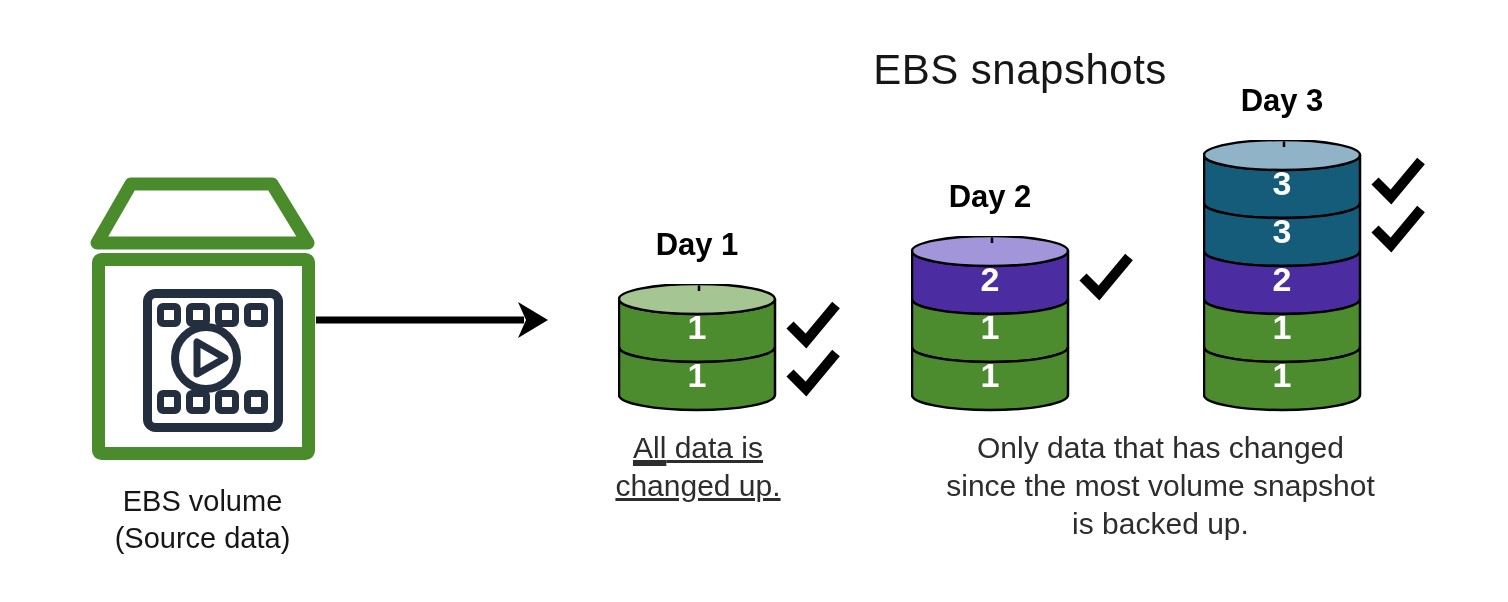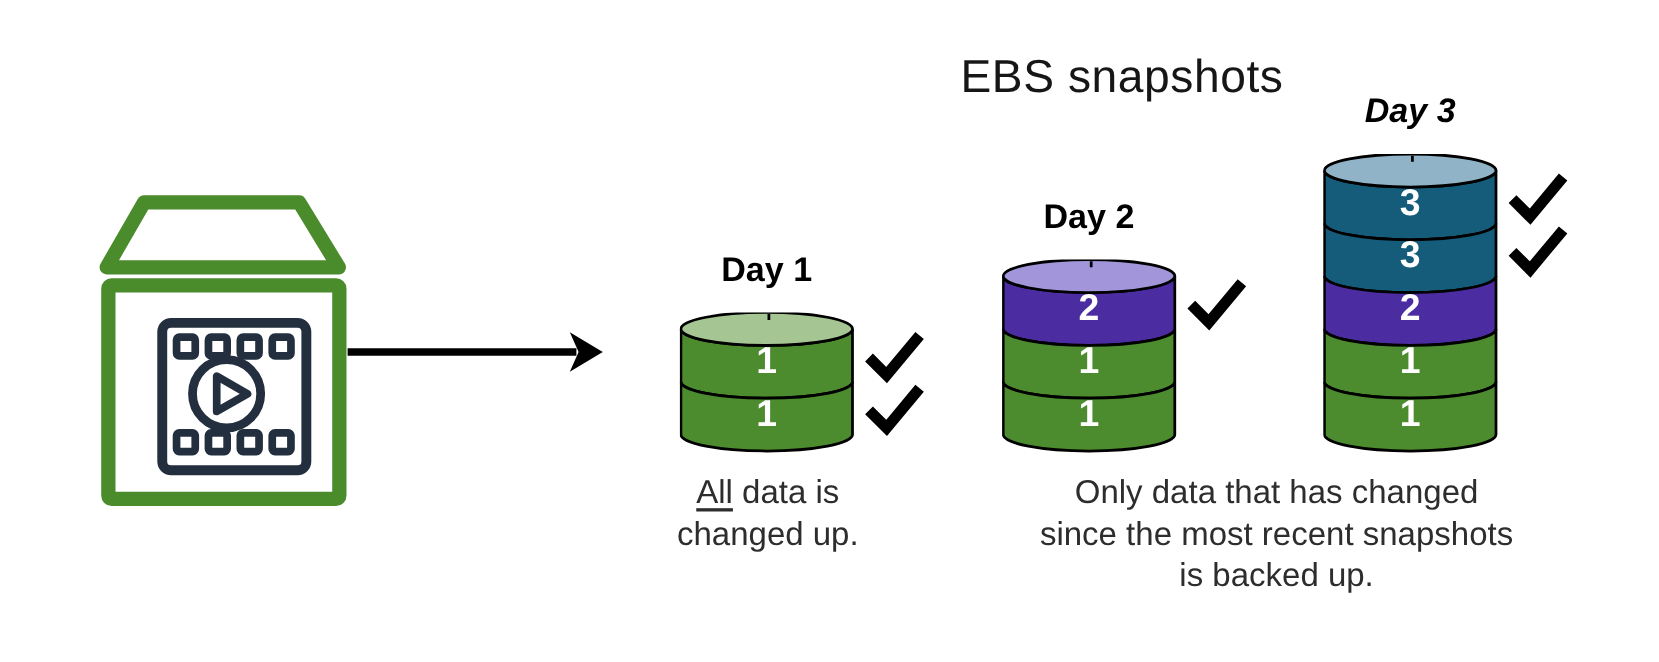--- a/index.html
+++ b/index.html
@@ -25,21 +25,21 @@
   .day-label {
     position:absolute; text-align:center; font-size:31px; font-weight:700;
     color:#000000; white-space:nowrap;
   }
   .stack-svg { position:absolute; }
   .seg-num {
     font-family:"Liberation Sans", sans-serif; font-size:34px; font-weight:700;
     fill:var(--segment-text); text-anchor:middle;
   }
   .caption { position:absolute; text-align:center; font-size:30px; line-height:38px; color:var(--caption-gray); }
-  .cap1 { left:588px; top:429px; width:220px; }
+  .cap1 { left:588px; top:429px; width:220px;text-decoration:underline; }
   .cap2 { left:898px; top:429px; width:525px; }
   .u { text-decoration:underline; text-underline-offset:5px; text-decoration-thickness:2.5px; }
   
   .arrow { position:absolute; left:314px; top:298px; }
   .arrow line { stroke:var(--arrow); stroke-width:7px; }
   .arrow polygon { fill:var(--arrow); }
 </style>
 </head>
 <body>
 
@@ -56,20 +56,24 @@
       <rect x="167.5" y="136.5" width="17" height="17" rx="2.5" stroke-width="7"></rect>
       <rect x="80.5" y="223.5" width="17" height="17" rx="2.5" stroke-width="7"></rect>
       <rect x="109.5" y="223.5" width="17" height="17" rx="2.5" stroke-width="7"></rect>
       <rect x="138.5" y="223.5" width="17" height="17" rx="2.5" stroke-width="7"></rect>
       <rect x="167.5" y="223.5" width="17" height="17" rx="2.5" stroke-width="7"></rect>
       <circle cx="126" cy="188" r="31" stroke-width="8"></circle>
       <path d="M 117 172 L 117 204 L 145 188 Z" stroke-width="7" stroke-linejoin="round"></path>
     </g>
   </svg>
 
+  <div class="volume-label">
+    <div>EBS volume</div>
+    <div>(Source data)</div>
+  </div>
 
   <svg class="arrow" width="236" height="44" aria-hidden="true">
     <line x1="2" y1="22" x2="210" y2="22"></line>
     <polygon points="204,4 234,22 204,40 212,22"></polygon>
   </svg>
 
   <div class="title">EBS snapshots</div>
 
   <div id="stacks">
       <div class="day-label" style="left: 598px; top: 227px; width: 198px;">Day 1</div>
@@ -88,21 +92,21 @@
         <path d="M 1 15 L 1 63 A 78 15 0 0 0 157 63 L 157 15 A 78 15 0 0 1 1 15 Z" fill="#4b2da1" stroke="#000000" stroke-width="2.5"></path>
         <path d="M 1 63 L 1 111 A 78 15 0 0 0 157 111 L 157 63 A 78 15 0 0 1 1 63 Z" fill="#4c8b2e" stroke="#000000" stroke-width="2.5"></path>
         <path d="M 1 111 L 1 159 A 78 15 0 0 0 157 159 L 157 111 A 78 15 0 0 1 1 111 Z" fill="#4c8b2e" stroke="#000000" stroke-width="2.5"></path>
         <ellipse cx="79" cy="15" rx="78" ry="15" fill="#a295d9" stroke="#000000" stroke-width="2.5"></ellipse>
         <line x1="81" y1="1.5" x2="81" y2="7" stroke="#000000" stroke-width="2.5"></line>
         <text x="79" y="55" class="seg-num">2</text>
         <path d="M 172 41 L 188 57 L 218 21" fill="none" stroke="#000000" stroke-width="10" stroke-linejoin="miter" stroke-linecap="butt"></path>
         <text x="79" y="103" class="seg-num">1</text>
         <text x="79" y="151" class="seg-num">1</text>
       </svg>
-      <div class="day-label" style="left: 1183px; top: 83px; width: 198px; font-style: italic;">Day 3</div>
+      <div class="day-label" style="left: 1183px; top: 83px; width: 198px;">Day 3</div>
       <svg width="236" height="276" class="stack-svg" style="left: 1203px; top: 140px;">
         <path d="M 1 15 L 1 63 A 78 15 0 0 0 157 63 L 157 15 A 78 15 0 0 1 1 15 Z" fill="#155b7a" stroke="#000000" stroke-width="2.5"></path>
         <path d="M 1 63 L 1 111 A 78 15 0 0 0 157 111 L 157 63 A 78 15 0 0 1 1 63 Z" fill="#155b7a" stroke="#000000" stroke-width="2.5"></path>
         <path d="M 1 111 L 1 159 A 78 15 0 0 0 157 159 L 157 111 A 78 15 0 0 1 1 111 Z" fill="#4b2da1" stroke="#000000" stroke-width="2.5"></path>
         <path d="M 1 159 L 1 207 A 78 15 0 0 0 157 207 L 157 159 A 78 15 0 0 1 1 159 Z" fill="#4c8b2e" stroke="#000000" stroke-width="2.5"></path>
         <path d="M 1 207 L 1 255 A 78 15 0 0 0 157 255 L 157 207 A 78 15 0 0 1 1 207 Z" fill="#4c8b2e" stroke="#000000" stroke-width="2.5"></path>
         <ellipse cx="79" cy="15" rx="78" ry="15" fill="#90b3c7" stroke="#000000" stroke-width="2.5"></ellipse>
         <line x1="81" y1="1.5" x2="81" y2="7" stroke="#000000" stroke-width="2.5"></line>
         <text x="79" y="55" class="seg-num">3</text>
         <path d="M 172 41 L 188 57 L 218 21" fill="none" stroke="#000000" stroke-width="10" stroke-linejoin="miter" stroke-linecap="butt"></path>
@@ -114,17 +118,17 @@
       </svg>
     </div>
 
   <div class="caption cap1">
     <div><span class="u">All</span><span> data is</span></div>
     <div>changed up.</div>
   </div>
 
   <div class="caption cap2">
     <div>Only data that has changed</div>
-    <div>since the most recent snapshots</div>
+    <div>since the most volume snapshot</div>
     <div>is backed up.</div>
   </div>
 
 </div>
 
 </body></html>

